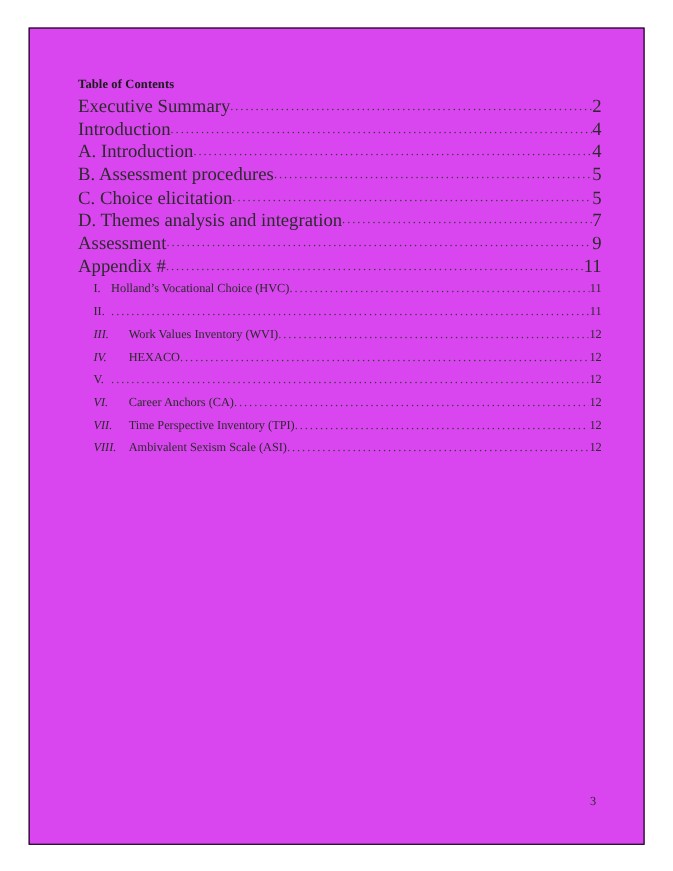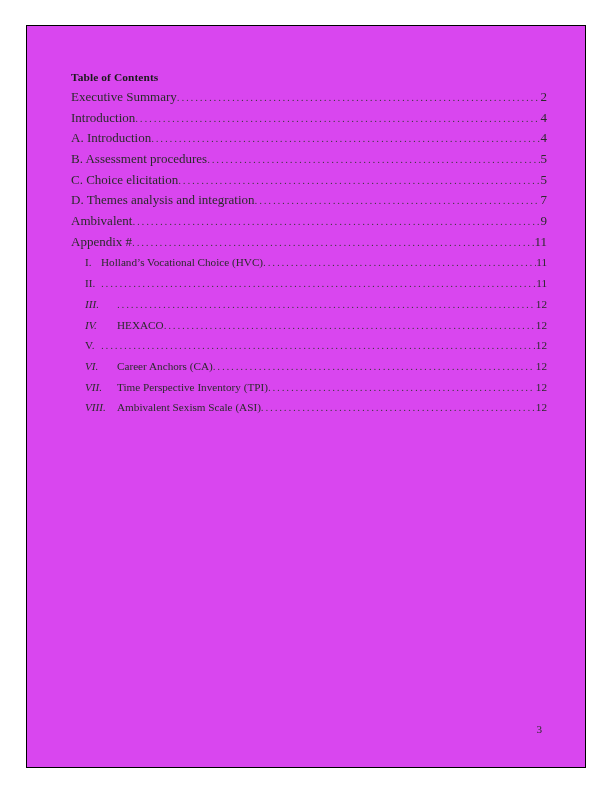--- a/index.html
+++ b/index.html
@@ -45,21 +45,21 @@
 
   .toc-list {
     list-style: none;
     margin: 0;
     padding: 0;
   }
 
   .toc-entry {
     display: flex;
     align-items: flex-end;
-    font-size: 13px;
+    font-size: 17px;
     line-height: 20.7px;
     height: 20.7px;
     color: #2b2b2b;
     white-space: nowrap;
     overflow: hidden;
   }
 
   
   .toc-entry.level-1 .entry-label {
     padding-left: 0;
@@ -162,21 +162,21 @@
           <span class="entry-label">C. Choice elicitation</span>
           <span class="leader"></span>
           <span class="page-num">5</span>
         </div>
         <div class="toc-entry level-1">
           <span class="entry-label">D. Themes analysis and integration</span>
           <span class="leader"></span>
           <span class="page-num">7</span>
         </div>
         <div class="toc-entry level-1">
-          <span class="entry-label">Ambivalent</span>
+          <span class="entry-label">Assessment</span>
           <span class="leader"></span>
           <span class="page-num">9</span>
         </div>
         <div class="toc-entry level-1">
           <span class="entry-label">Appendix #</span>
           <span class="leader"></span>
           <span class="page-num">11</span>
         </div>
         <div class="toc-entry level-2">
           <span class="numeral">I.</span>
@@ -184,20 +184,21 @@
           <span class="leader"></span>
           <span class="page-num">11</span>
         </div>
         <div class="toc-entry level-2">
           <span class="numeral">II.</span>
           <span class="leader"></span>
           <span class="page-num">11</span>
         </div>
         <div class="toc-entry level-2 indent-wide">
           <span class="numeral">III.</span>
+          <span class="entry-label">Work Values Inventory (WVI)</span>
           <span class="leader"></span>
           <span class="page-num">12</span>
         </div>
         <div class="toc-entry level-2 indent-wide">
           <span class="numeral">IV.</span>
           <span class="entry-label">HEXACO</span>
           <span class="leader"></span>
           <span class="page-num">12</span>
         </div>
         <div class="toc-entry level-2">

